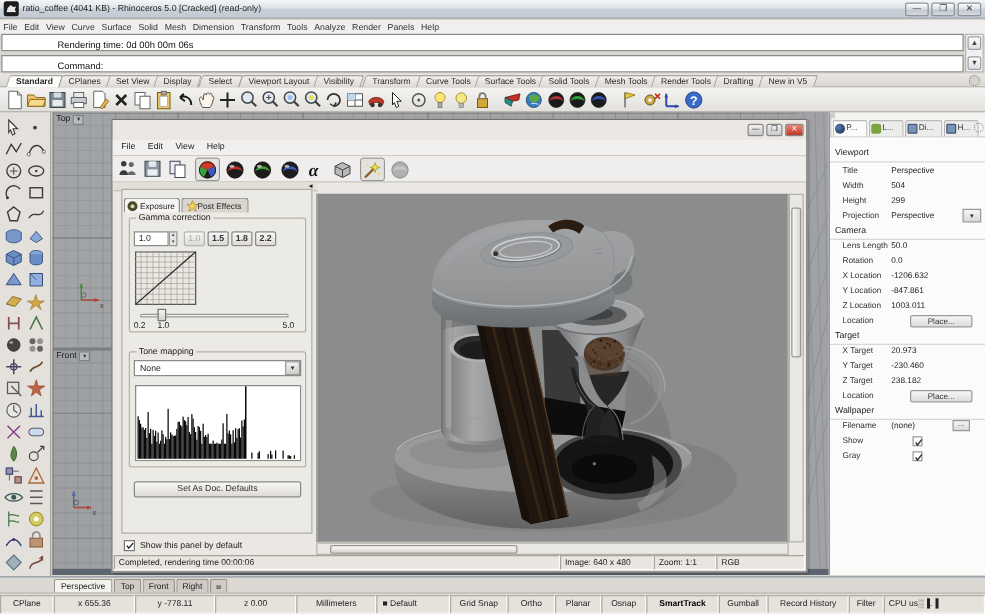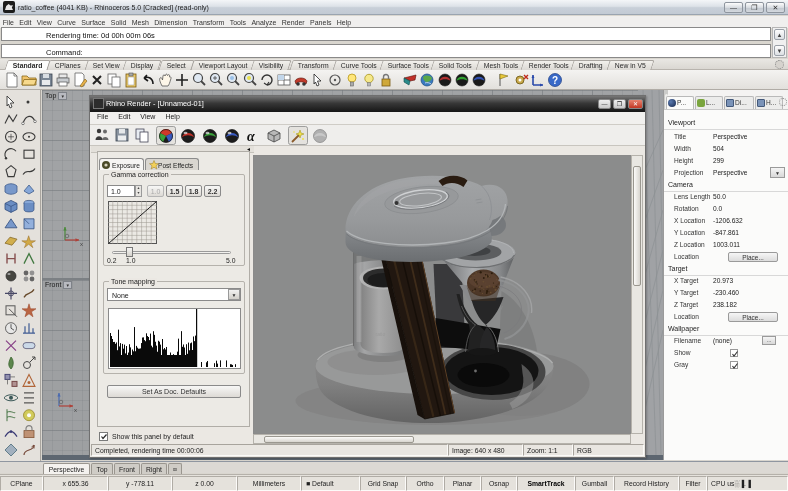--- a/index.html
+++ b/index.html
@@ -727,24 +727,20 @@
   <div class="scell" style="width:37px;">Planar</div>
   <div class="scell" style="width:36px;">Osnap</div>
   <div class="scell" style="width:58px;font-weight:bold;color:#000;">SmartTrack</div>
   <div class="scell" style="width:39px;">Gumball</div>
   <div class="scell" style="width:65px;">Record History</div>
   <div class="scell" style="width:28px;">Filter</div>
   <div class="scell" style="width:81px;text-align:left;padding-left:3px;">CPU us░▐.▐</div>
 </div>
 
 <div id="rwin" class="abs">
-  <div id="rtitle">
-    <div class="ric"></div>
-    <div class="tt">Rhino Render - [Unnamed-01]</div>
-  </div>
   <div class="rwbtn" style="left:508px;">—</div>
   <div class="rwbtn" style="left:523px;">❐</div>
   <div class="rwbtn close" style="left:538px;">✕</div>
   <div id="rmenu"><span style="margin-left:7px;">File</span><span>Edit</span><span>View</span><span>Help</span></div>
   <div id="rtoolbar"><svg width="555" height="21" id="rtbsvg">
         <g transform="translate(4,2)">
           <circle cx="5" cy="4" r="2.2" fill="#3a3a3a"></circle>
           <path d="M1.5 13 C1.5 8 8.5 8 8.5 13 Z" fill="#3a3a3a"></path>
           <circle cx="11" cy="4.5" r="2" fill="#6a6a6a"></circle>
           <path d="M8 13 C8 9 14.5 9 14.5 13 Z" fill="#6a6a6a"></path>

